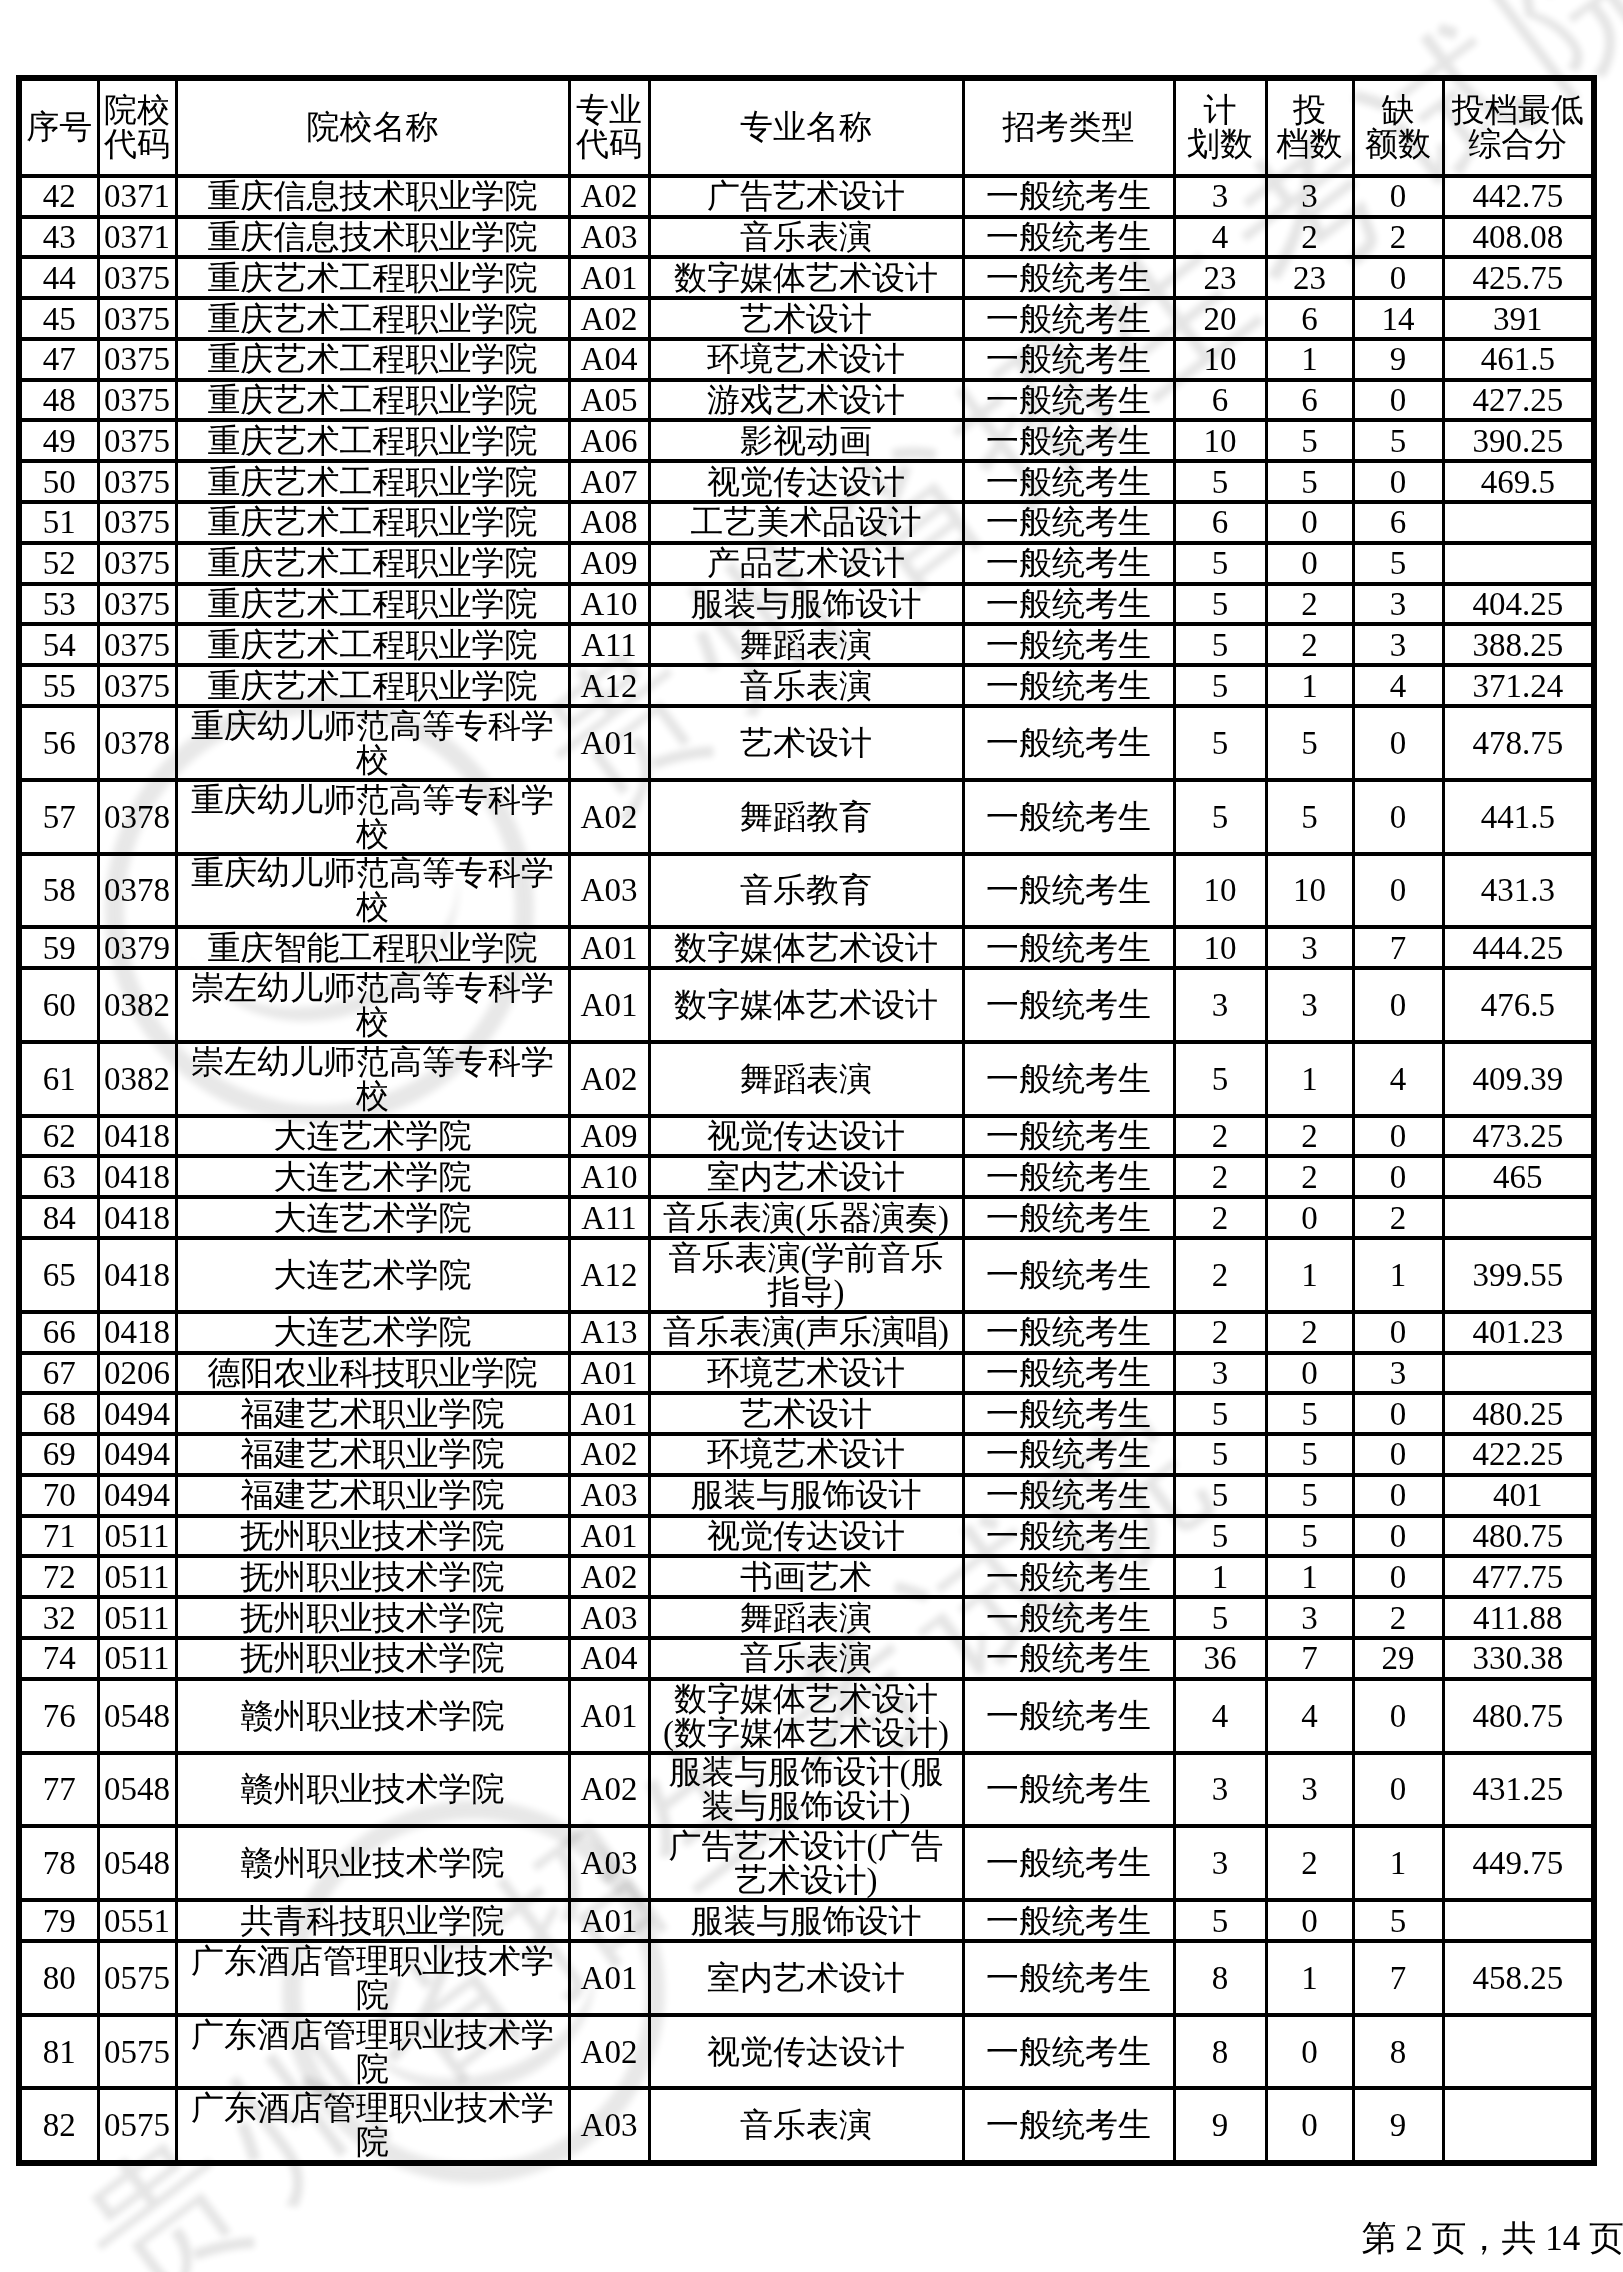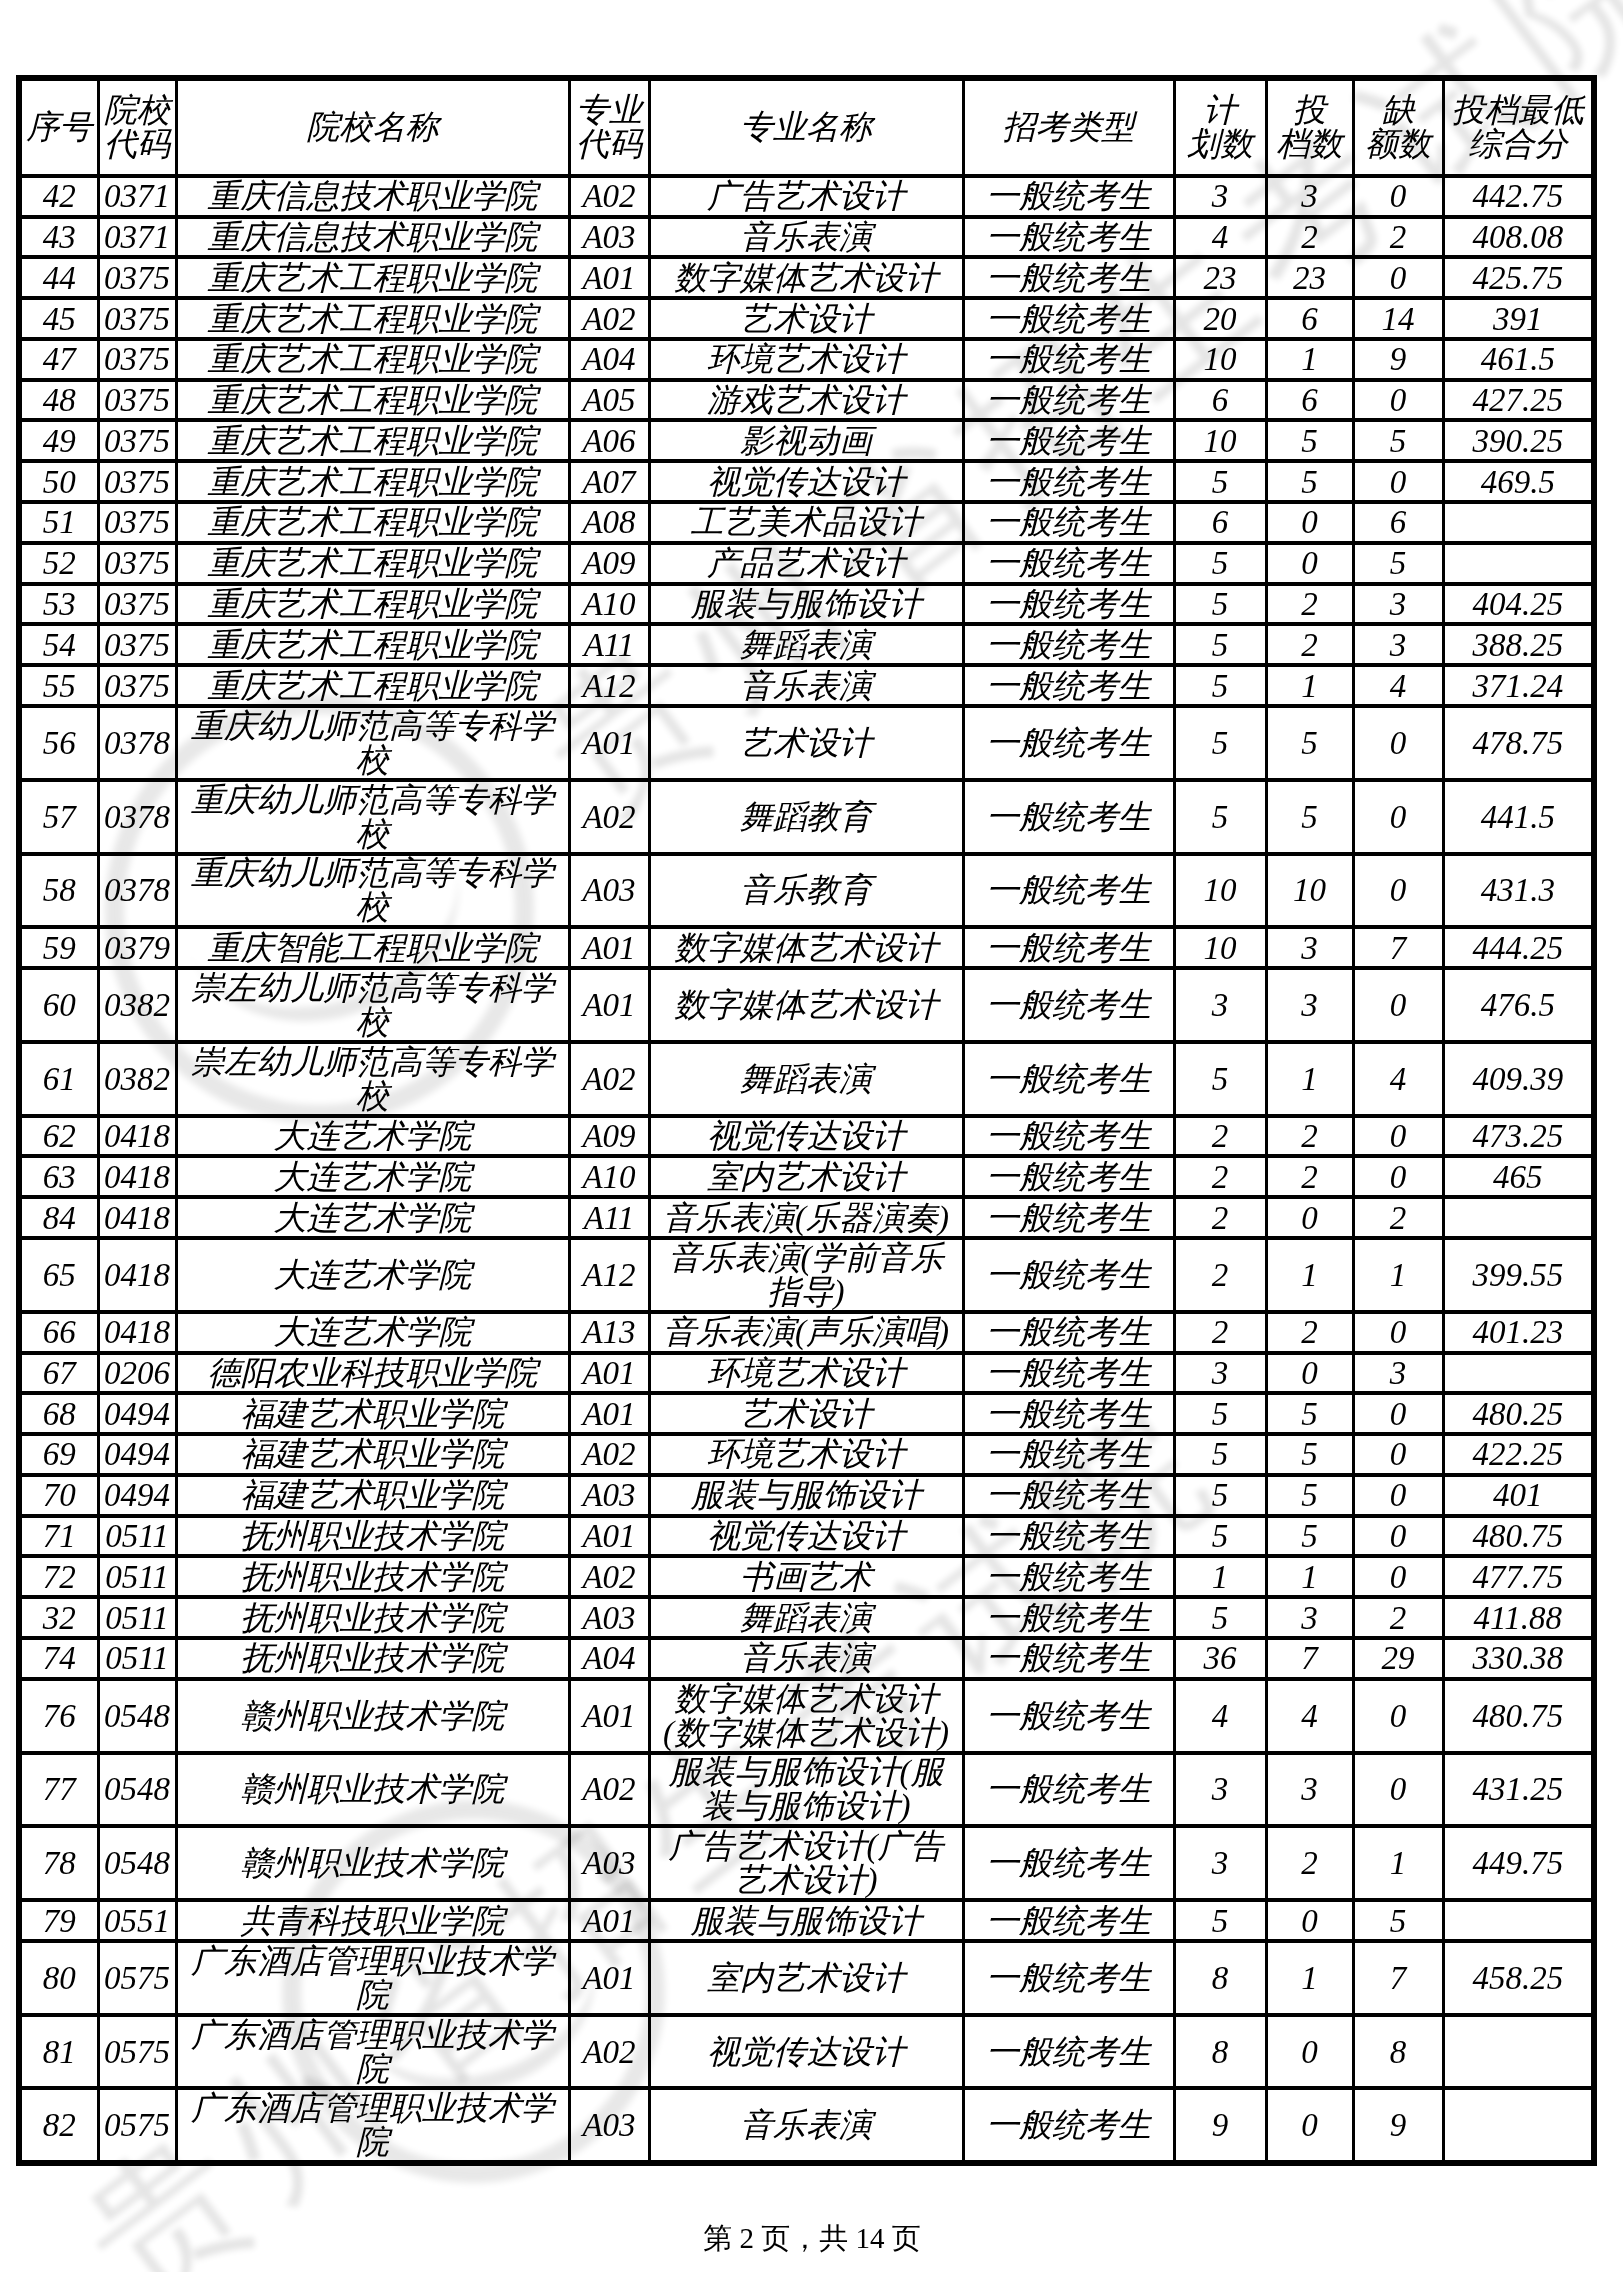--- a/index.html
+++ b/index.html
@@ -25,35 +25,34 @@
   .wm-circle.c2{left:282px;top:1800px;width:345px;height:345px;}
   .wm-swoosh{
     position:absolute;left:14%;top:18%;width:72%;height:56%;
     border-bottom:16.4px solid #000;border-radius:50%;transform:rotate(-18deg);
   }
   
   table.score-table{
     position:absolute;left:16px;top:75px;width:1575px;z-index:1;
     border-collapse:collapse;table-layout:fixed;background:transparent;
     border:6.8px solid #000;
-    font-style:italic;
   }
   .score-table th,.score-table td{
     border-left:3.2px solid #000;border-right:3.2px solid #000;
     border-top:4.5px solid #000;border-bottom:4.5px solid #000;
     text-align:center;vertical-align:middle;
     font-size:33px;line-height:34px;font-weight:normal;
     padding:0.9px 1.8px;overflow:hidden;
   }
   .score-table thead th{height:91px;white-space:pre-line;}
   .score-table tbody td{height:35px;}
   
   .page-footer{
     position:absolute;left:0;right:0;top:2218px;z-index:1;
-    text-align:center;font-size:29px;line-height:41px;
+    text-align:right;font-size:35px;line-height:41px;
   }
 </style>
 </head>
 <body>
 
 <div class="wm-layer">
   <div class="wm-circle c1">
     <div class="wm-swoosh"></div>
   </div>
   <div class="wm-circle c2">

